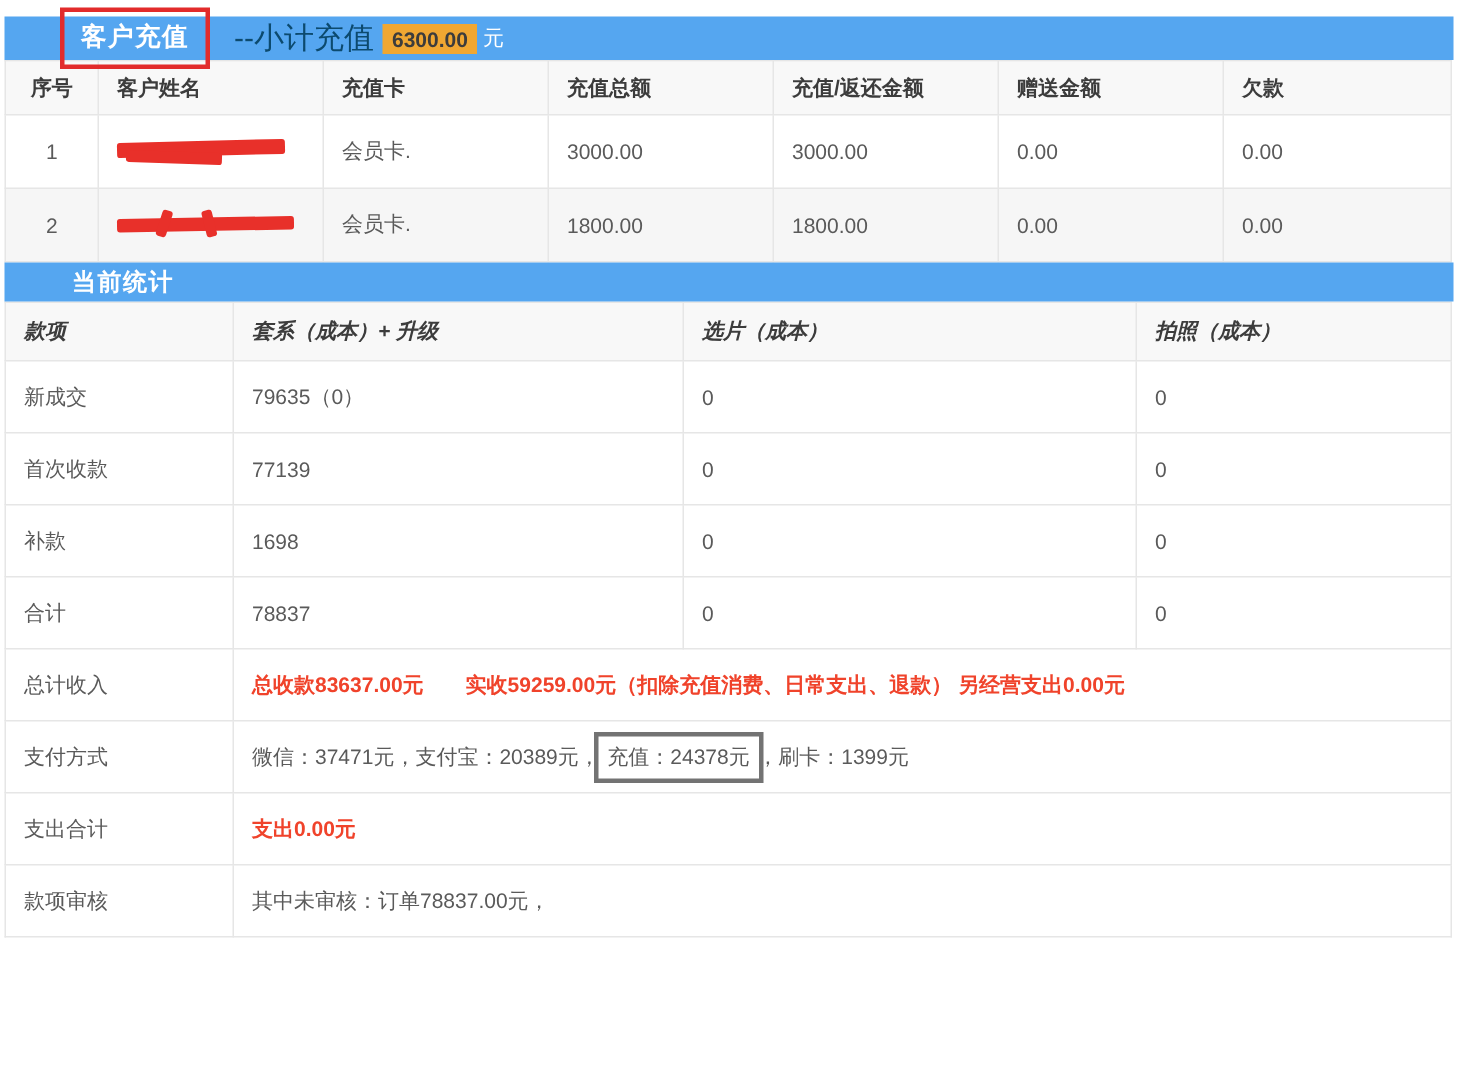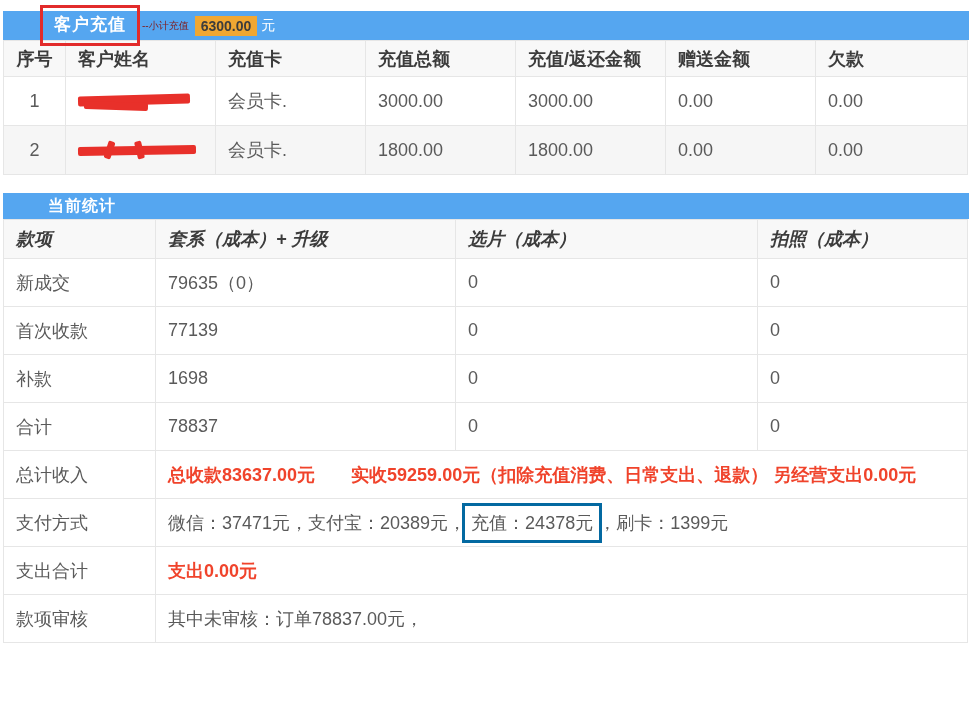--- a/index.html
+++ b/index.html
@@ -3,34 +3,34 @@
 <meta charset="utf-8">
 <style>
   * { box-sizing: border-box; margin: 0; padding: 0; }
   html, body { width: 972px; height: 719px; overflow: hidden; background: #fff; }
   body { font-family: "Liberation Sans", "DejaVu Sans", sans-serif; color: #555; }
   .page { width: 972px; height: 719px; padding-left: 3px; overflow: hidden; position: relative; }
 
   
   .bar { background: #55a6f0; display: flex; align-items: center; position: relative; width: 966px; }
   .bar1 { height: 29px; margin-top: 11px; padding-left: 37px; }
-  .bar2 { height: 26px; margin-top: 18px; padding-left: 45px; }
+  .bar2 { height: 26px; padding-left: 45px; }
   .bar-title { color: #fff; font-weight: bold; font-size: 17px; letter-spacing: 1px; }
   .bar-title2 { color: #fff; font-weight: bold; font-size: 16px; letter-spacing: 1px; }
-  .bar-sub { color: #7f1d1d; font-size: 10px; margin-left: 1px; }
+  .bar-sub { color: #0c4a6e; font-size: 20px; margin-left: 15px; }
   .badge { background: #f0a732; color: #3c3c3c; font-size: 14px; font-weight: bold; padding: 2px 6px; margin: 0 4px 0 6px; }
   .bar-unit { color: #fff; font-size: 14px; }
 
   
   .anno-box { border: 3px solid #e22b2b; display: inline-block; padding: 5px 11px 7px 11px; margin-right: 1px; position: relative; z-index: 5; background: transparent; }
-  .anno-inline { border: 3px solid #0369a1; display: inline-block; padding: 5px 6px; margin: -9px -4px; position: relative; z-index: 5; }
+  .anno-inline { border: 3px solid #737373; display: inline-block; padding: 5px 6px; margin: -9px -4px; position: relative; z-index: 5; }
 
   
   table { border-collapse: collapse; table-layout: fixed; width: 964px; }
-  th, td { border: 1px solid #e6e6e6; font-size: 18px; padding: 0 12px; text-align: left; overflow: hidden; white-space: nowrap; }
+  th, td { border: 1px solid #e6e6e6; font-size: 14px; padding: 0 12px; text-align: left; overflow: hidden; white-space: nowrap; }
   th { color: #3c3c3c; font-weight: bold; background: #f8f8f8; }
   td { color: #5a5a5a; }
   .t1 th { height: 36px; }
   .t1 td { height: 49px; }
   .t1 tr.alt td { background: #f6f6f6; }
   .t1 .c-no { text-align: center; padding: 0 4px; }
   .t2 th { height: 39px; font-style: italic; }
   .t2 td { height: 48px; }
   .red-strong { color: #f0432b; font-weight: bold; }
 

